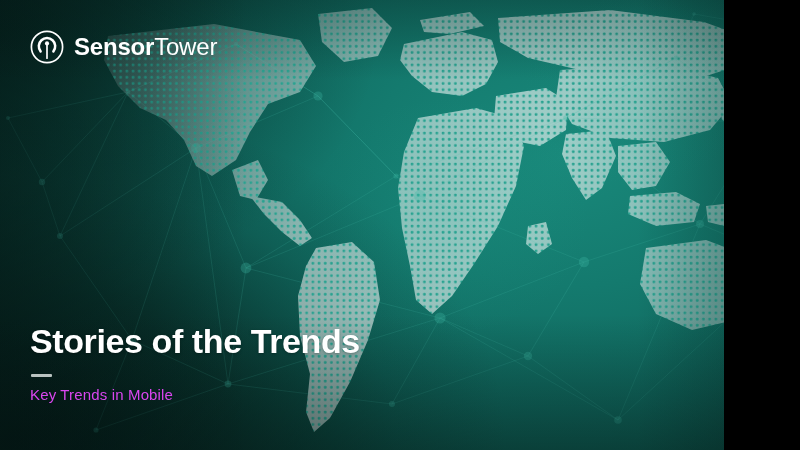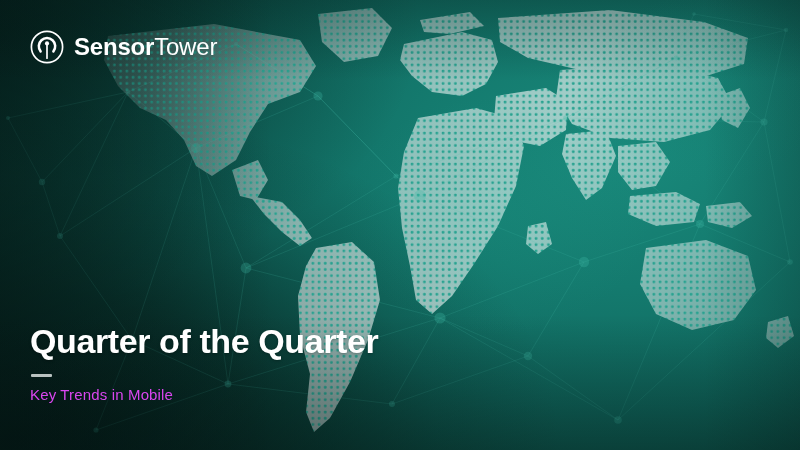--- a/index.html
+++ b/index.html
@@ -6,21 +6,21 @@
     margin: 0;
     padding: 0;
     background: #000;
   }
   body {
     font-family: "Liberation Sans", sans-serif;
   }
 
   .slide {
     position: relative;
-    width: 800px;
+    width: 724px;
     height: 450px;
     overflow: hidden;
     background: #0e3b34;
   }
 
   
   .bg-base {
     position: absolute;
     inset: 0;
     background:
@@ -252,18 +252,18 @@
         <circle cx="18" cy="18" r="15.6" fill="none" stroke="#ffffff" stroke-width="1.7"></circle>
         <path d="M11.6 22.4 A8.2 8.2 0 1 1 24.4 22.4" fill="none" stroke="#ffffff" stroke-width="2.5" stroke-linecap="round"></path>
         <circle cx="18" cy="14.4" r="2.1" fill="#ffffff"></circle>
         <path d="M18 14.8 L18 29.2" stroke="#ffffff" stroke-width="1.7" stroke-linecap="round"></path>
       </svg>
     </span>
     <span class="logo-word"><span class="w-bold">Sensor</span><span class="w-light">Tower</span></span>
   </div>
 
   <div class="title-block">
-    <h1 class="slide-title">Quarter of the Quarter</h1>
+    <h1 class="slide-title">Stories of the Trends</h1>
     <div class="title-rule"></div>
     <p class="slide-subtitle">Key Trends in Mobile</p>
   </div>
 
 </div>
 
 </body></html>

